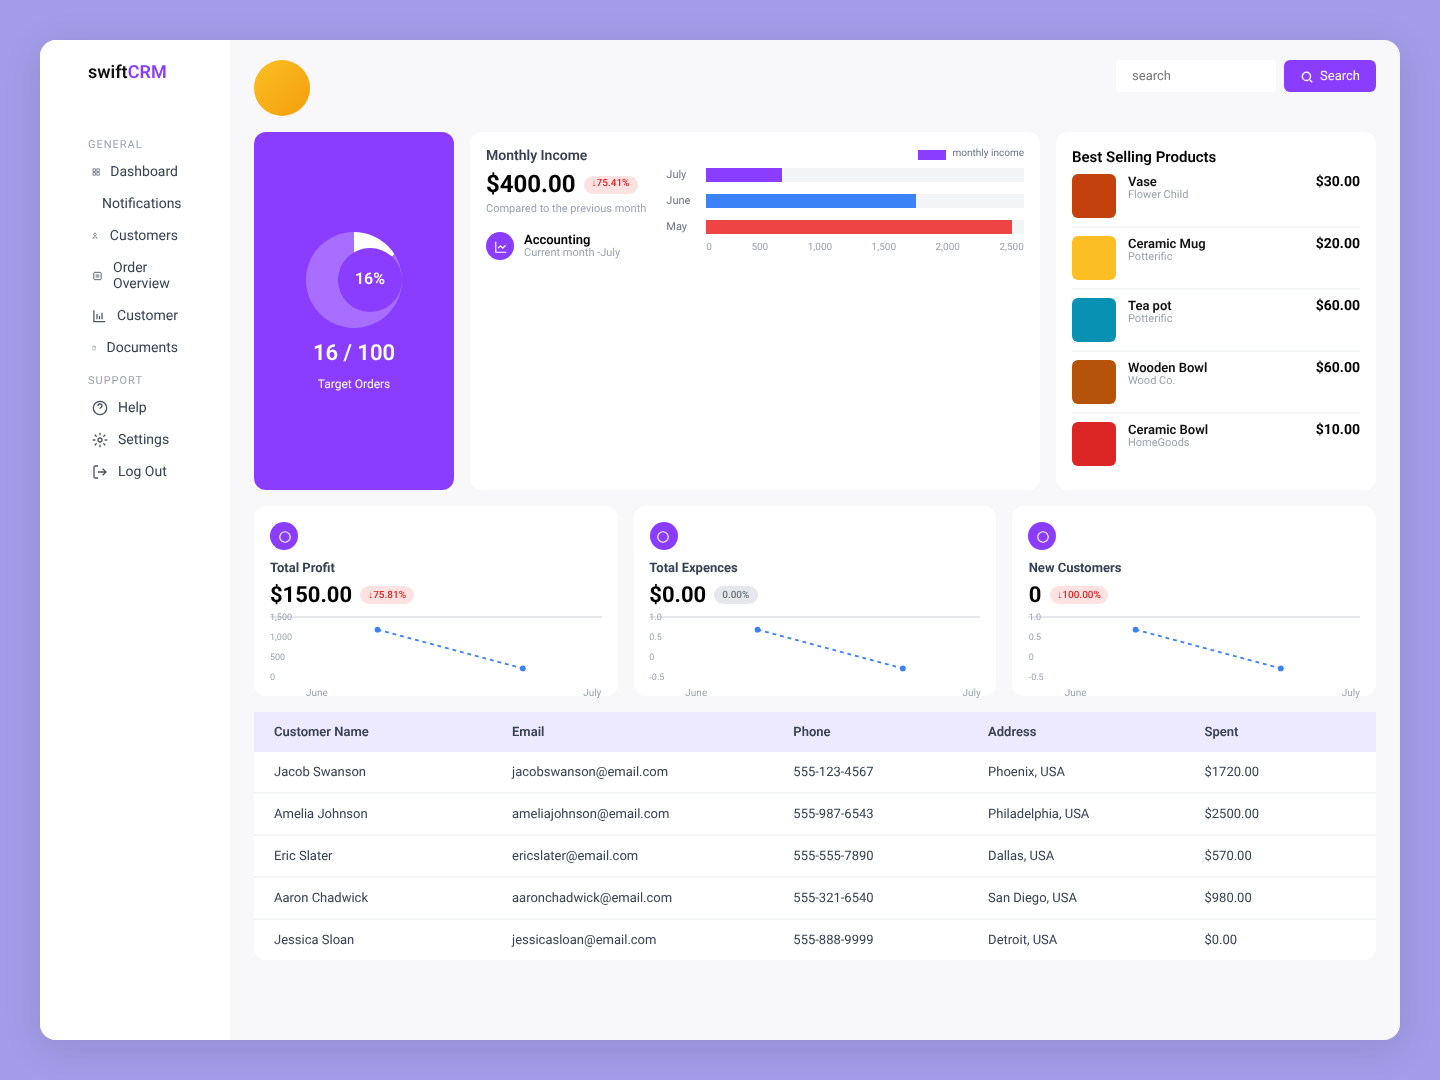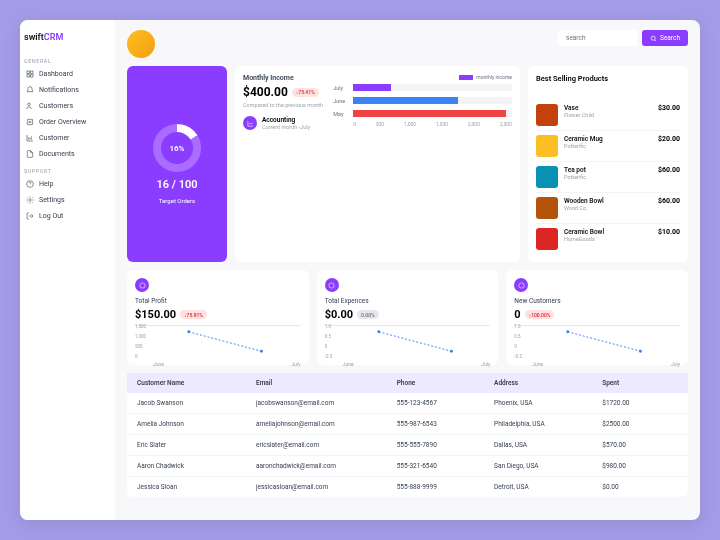--- a/index.html
+++ b/index.html
@@ -1,37 +1,37 @@
 <!DOCTYPE html>
 <html><head>
 <meta charset="utf-8">
 <style>
 *{margin:0;padding:0;box-sizing:border-box;font-family:-apple-system,BlinkMacSystemFont,"Segoe UI",Roboto,sans-serif}
 body{background:#a49ce8;display:flex;align-items:center;justify-content:center;min-height:540px;padding:20px}
 .app{background:#f8f8fb;border-radius:8px;width:680px;height:500px;display:flex;overflow:hidden;box-shadow:0 4px 20px rgba(0,0,0,.1);font-size:7px}
-.sidebar{background:#fff;width:95px;padding:10px 4px;display:flex;flex-direction:column;gap:4px}
+.sidebar{background:#fff;width:95px;padding:10px 24px;display:flex;flex-direction:column;gap:16px}
 .logo{font-size:9px;font-weight:600;padding:2px 0 6px}
 .logo .a{color:#111}.logo .b{color:#8b3dff}
 .sect{color:#9ca3af;font-size:5.5px;letter-spacing:.5px;margin-top:6px;margin-bottom:2px}
 .navitem{display:flex;align-items:center;gap:5px;padding:4px 2px;color:#374151;cursor:pointer;font-size:7px}
 .navitem svg{width:8px;height:8px;stroke:#4b5563}
 .main{flex:1;padding:10px 12px;overflow:auto}
 .topbar{display:flex;align-items:flex-start;gap:8px;margin-bottom:8px}
 .avatar{width:28px;height:28px;border-radius:50%;background:linear-gradient(135deg,#fbbf24,#f59e0b);flex-shrink:0}
 .greet h1{font-size:10px;font-weight:700;color:#111}
 .greet h1 .name{color:#8b3dff}
 .greet p{font-size:6px;color:#9ca3af;margin-top:2px}
 .searchwrap{margin-left:auto;display:flex;gap:4px}
 .searchwrap input{border:none;background:#fff;padding:4px 8px;font-size:6.5px;border-radius:3px;width:80px;color:#374151}
 .searchbtn{background:#8b3dff;color:#fff;border:none;padding:4px 8px;font-size:6.5px;border-radius:3px;display:flex;align-items:center;gap:3px;cursor:pointer}
 .searchbtn svg{width:7px;height:7px;stroke:#fff}
 .row{display:flex;gap:8px;margin-bottom:8px}
 .card{background:#fff;border-radius:6px;padding:8px}
 .orders-card{background:#8b3dff;width:100px;display:flex;flex-direction:column;align-items:center;justify-content:center;gap:6px;padding:10px 6px}
-.donut{width:48px;height:48px;border-radius:50%;background:conic-gradient(#fff 0% 16%,rgba(255,255,255,.25) 16% 100%);display:flex;align-items:center;justify-content:center}
+.donut{width:48px;height:48px;border-radius:50%;background:conic-gradient(#fff 0% 16%,rgba(255,255,255,.25) 16% 100%);display:flex;align-items:center;justify-content:flex-end}
 .donut-inner{width:32px;height:32px;border-radius:50%;background:#8b3dff;display:flex;align-items:center;justify-content:center;color:#fff;font-size:8px;font-weight:600}
 .orders-card .count{color:#fff;font-size:11px;font-weight:600}
 .orders-card .lbl{color:#fff;font-size:6px}
 .income-card{flex:1;display:flex;gap:10px}
 .income-left h3{font-size:7px;font-weight:600;color:#374151}
 .income-left .amt{font-size:12px;font-weight:700;margin:3px 0;display:flex;align-items:center;gap:4px}
 .badge{font-size:5px;padding:1.5px 4px;border-radius:6px;font-weight:500}
 .badge.red{background:#fee2e2;color:#dc2626}
 .badge.gray{background:#e5e7eb;color:#6b7280}
 .income-left .sub{font-size:5.5px;color:#9ca3af}
@@ -43,32 +43,32 @@
 .barchart{flex:1}
 .legend{display:flex;justify-content:flex-end;gap:3px;align-items:center;font-size:5px;color:#6b7280;margin-bottom:4px}
 .legend .sw{width:14px;height:5px;background:#8b3dff}
 .bars{display:flex;flex-direction:column;gap:6px}
 .bar-row{display:flex;align-items:center;gap:4px}
 .bar-row .ml{font-size:5.5px;color:#6b7280;width:16px}
 .bar-track{flex:1;height:7px;background:#f3f4f6;position:relative}
 .bar-fill{height:100%}
 .xaxis{display:flex;justify-content:space-between;font-size:5px;color:#9ca3af;margin-top:4px;padding-left:20px}
 .best-card{width:160px}
-.best-card h3{font-size:7.5px;font-weight:600;margin-bottom:17px}
+.best-card h3{font-size:7.5px;font-weight:600;margin-bottom:0}
 .prod{display:flex;gap:6px;padding:4px 0;border-bottom:1px solid #f3f4f6}
 .prod:last-child{border:none}
 .pimg{width:22px;height:22px;border-radius:3px;flex-shrink:0}
 .pinfo{flex:1}
 .pinfo .pn{font-size:6.5px;font-weight:600;color:#111}
 .pinfo .ps{font-size:5.5px;color:#9ca3af}
 .prod .pr{font-size:7px;font-weight:700}
 .stat-card{flex:1}
 .stat-card .ic{width:14px;height:14px;border-radius:50%;background:#8b3dff;display:flex;align-items:center;justify-content:center;margin-bottom:5px}
 .stat-card .ic svg{width:7px;height:7px;stroke:#fff}
-.stat-card h3{font-size:6.5px;color:#374151;font-weight:400}
+.stat-card h3{font-size:6.5px;color:#374151;font-weight:700}
 .stat-card .v{font-size:11px;font-weight:700;margin:3px 0;display:flex;align-items:center;gap:4px}
 .mini{height:32px;margin-top:4px;border-top:1px solid #e5e7eb;position:relative}
 .mini svg{width:100%;height:100%}
 .mini .yl{position:absolute;left:0;font-size:4.5px;color:#9ca3af}
 .mini .xl{display:flex;justify-content:space-between;font-size:5px;color:#9ca3af;margin-top:2px}
 .table-card{padding:0}
 .thead{display:flex;background:#ede9fe;padding:6px 10px;font-size:6.5px;font-weight:600;color:#374151}
 .tr{display:flex;padding:6px 10px;font-size:6.5px;color:#374151;border-bottom:1px solid #f3f4f6}
 .tr:last-child{border:none}
 .c1{width:22%}.c2{width:26%}.c3{width:18%}.c4{width:20%}.c5{width:14%}

